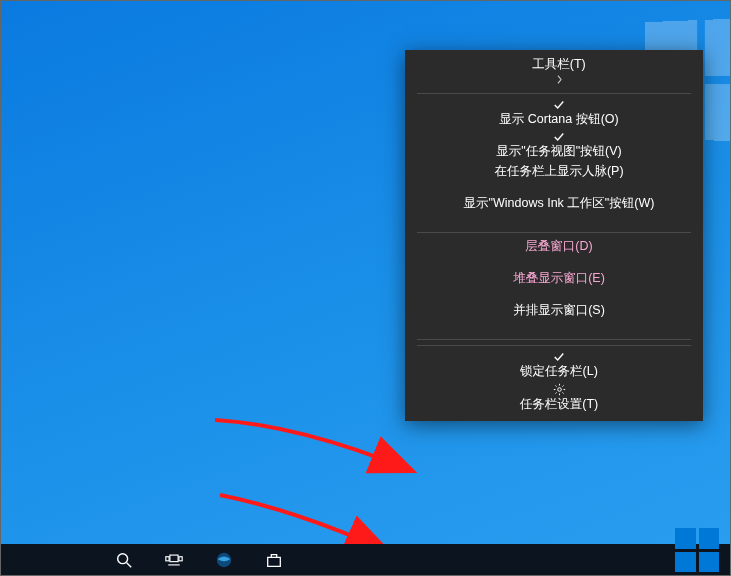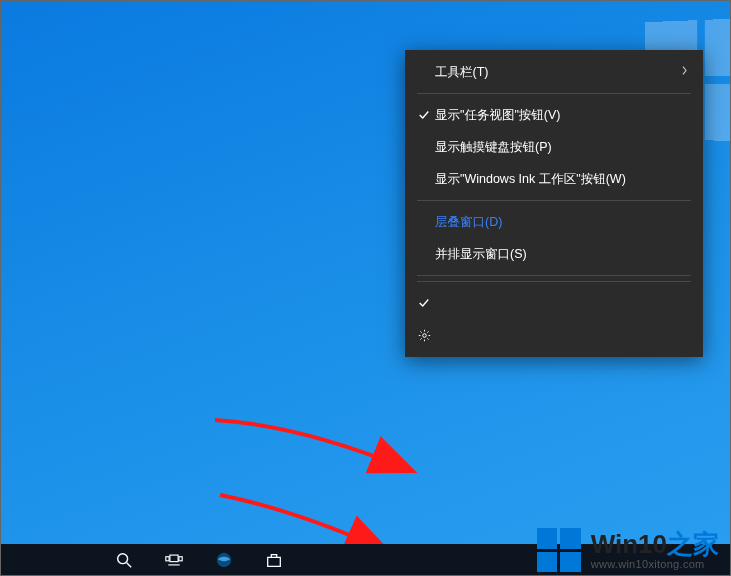--- a/index.html
+++ b/index.html
@@ -30,25 +30,26 @@
     background: #2b2b2b;
     color: #fff;
     font-size: 12.5px;
     padding: 6px 0;
     box-shadow: 0 4px 20px rgba(0,0,0,0.5);
   }
   .menu-item {
     display: flex;
     align-items: center;
     height: 32px;
-    padding: 0 14px 0 8px;
+    padding: 0 14px 0 24px;
     cursor: default;
     position: relative;
-  }
-  .menu-item.disabled { color: #3b82f6; }
+    flex-direction: column;
+  }
+  .menu-item.disabled { color: #f9a8d4; }
   .menu-ic {
     width: 22px;
     display: flex;
     justify-content: center;
     align-items: center;
     font-size: 12px;
     color: #fff;
   }
   .menu-label { flex: 1; white-space: nowrap; }
   .menu-arrow {
@@ -133,75 +134,89 @@
       <span class="menu-arrow">
         <svg viewBox="0 0 10 14" width="9" height="11" fill="none" stroke="#ccc" stroke-width="1.4">
             <path d="M3 2 L7 7 L3 12"></path>
           </svg>
       </span>
     </div>
 
     <div class="menu-sep"></div>
 
 
-
     <div class="menu-item">
       <span class="menu-ic">
         <svg viewBox="0 0 14 14" width="12" height="12" fill="none" stroke="#fff" stroke-width="1.6">
             <path d="M2 7 L5.5 10.5 L12 3"></path>
           </svg>
       </span>
-      <span class="menu-label">显示"任务视图"按钮(V)</span>
-    </div>
-
-    <div class="menu-item">
-      <span class="menu-ic"></span>
-      <span class="menu-label">显示触摸键盘按钮(P)</span>
-    </div>
-
-    <div class="menu-item">
-      <span class="menu-ic"></span>
-      <span class="menu-label">显示"Windows Ink 工作区"按钮(W)</span>
-    </div>
-
-
-    <div class="menu-sep"></div>
-
-    <div class="menu-item disabled">
-      <span class="menu-ic"></span>
-      <span class="menu-label">层叠窗口(D)</span>
-    </div>
-
-
-
-    <div class="menu-item">
-      <span class="menu-ic"></span>
-      <span class="menu-label">并排显示窗口(S)</span>
-    </div>
-
-    <div class="menu-sep"></div>
-
-
-    <div class="menu-sep"></div>
+      <span class="menu-label">显示 Cortana 按钮(O)</span>
+    </div>
 
     <div class="menu-item">
       <span class="menu-ic">
         <svg viewBox="0 0 14 14" width="12" height="12" fill="none" stroke="#fff" stroke-width="1.6">
             <path d="M2 7 L5.5 10.5 L12 3"></path>
           </svg>
       </span>
+      <span class="menu-label">显示"任务视图"按钮(V)</span>
+    </div>
+
+    <div class="menu-item">
+      <span class="menu-ic"></span>
+      <span class="menu-label">在任务栏上显示人脉(P)</span>
+    </div>
+
+    <div class="menu-item">
+      <span class="menu-ic"></span>
+      <span class="menu-label">显示"Windows Ink 工作区"按钮(W)</span>
+    </div>
+
+
+    <div class="menu-sep"></div>
+
+    <div class="menu-item disabled">
+      <span class="menu-ic"></span>
+      <span class="menu-label">层叠窗口(D)</span>
+    </div>
+
+    <div class="menu-item disabled">
+      <span class="menu-ic"></span>
+      <span class="menu-label">堆叠显示窗口(E)</span>
+    </div>
+
+
+    <div class="menu-item">
+      <span class="menu-ic"></span>
+      <span class="menu-label">并排显示窗口(S)</span>
+    </div>
+
+    <div class="menu-sep"></div>
+
+
+    <div class="menu-sep"></div>
+
+    <div class="menu-item">
+      <span class="menu-ic">
+        <svg viewBox="0 0 14 14" width="12" height="12" fill="none" stroke="#fff" stroke-width="1.6">
+            <path d="M2 7 L5.5 10.5 L12 3"></path>
+          </svg>
+      </span>
+      <span class="menu-label">锁定任务栏(L)</span>
     </div>
 
     <div class="menu-item">
       <span class="menu-ic">
         <svg viewBox="0 0 16 16" width="13" height="13" fill="none" stroke="#fff" stroke-width="1.2">
           <circle cx="8" cy="8" r="2.2"></circle>
           <path d="M8 1v2M8 13v2M1 8h2M13 8h2M3 3l1.4 1.4M11.6 11.6L13 13M13 3l-1.4 1.4M4.4 11.6L3 13"></path>
         </svg>
       </span>
+      <span class="menu-label">任务栏设置(T)</span>
     </div>
 
   </div>
 
   <div class="arrow" style="left:210px; top:415px; width:210px; height:80px;">
     <svg viewBox="0 0 210 80">
       <defs>
           <marker id="ah1" markerWidth="12" markerHeight="10" refX="10" refY="5" orient="auto">
             <path d="M0 0 L12 5 L0 10 Z" fill="#ff1a1a"></path>
           </marker>
@@ -249,22 +264,16 @@
     </div>
   </div>
 
   <div class="watermark">
     <div class="wm-logo">
       <div></div>
         <div></div>
         <div></div>
         <div></div>
     </div>
-    <div class="wm-text">
-      <div class="wm-title">
-        <span>Win10</span><span class="accent">之家</span>
-      </div>
-      <div class="wm-url">www.win10xitong.com</div>
-    </div>
   </div>
 
   <div class="frame"></div>
 </div>
 
 </body></html>

